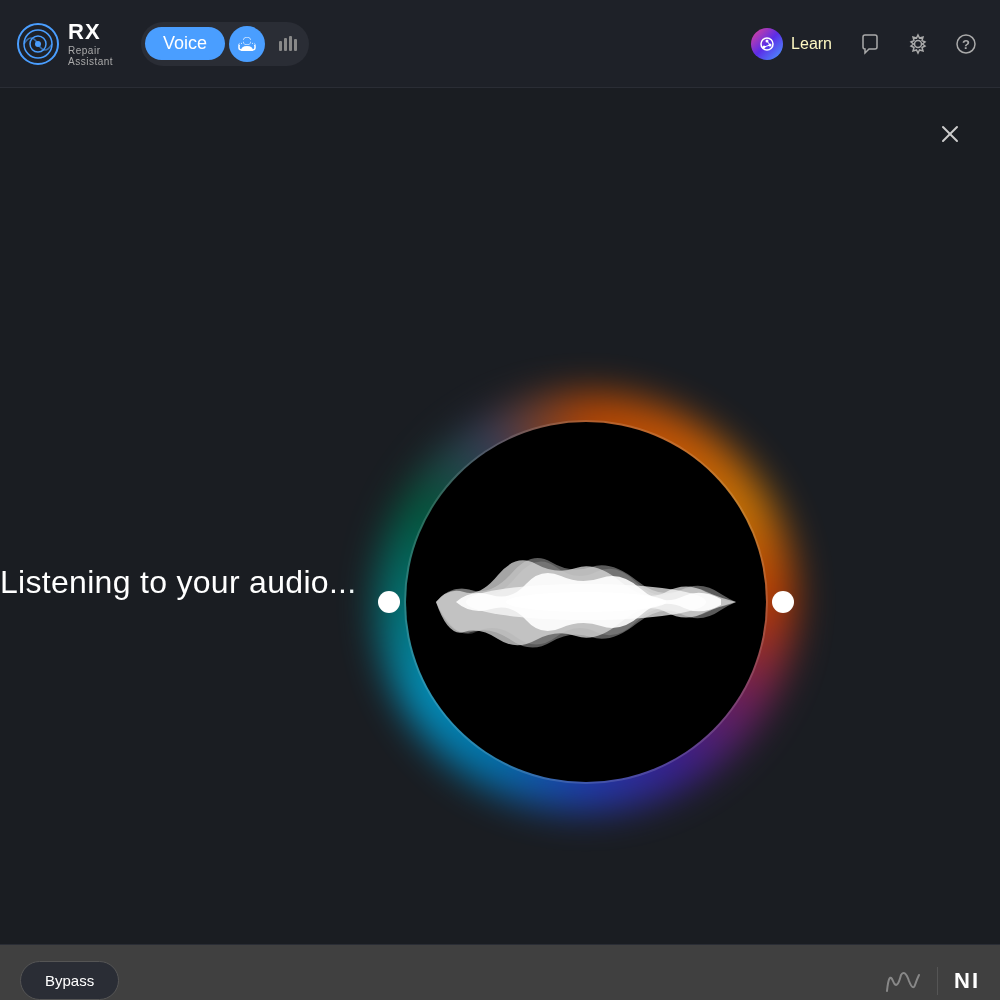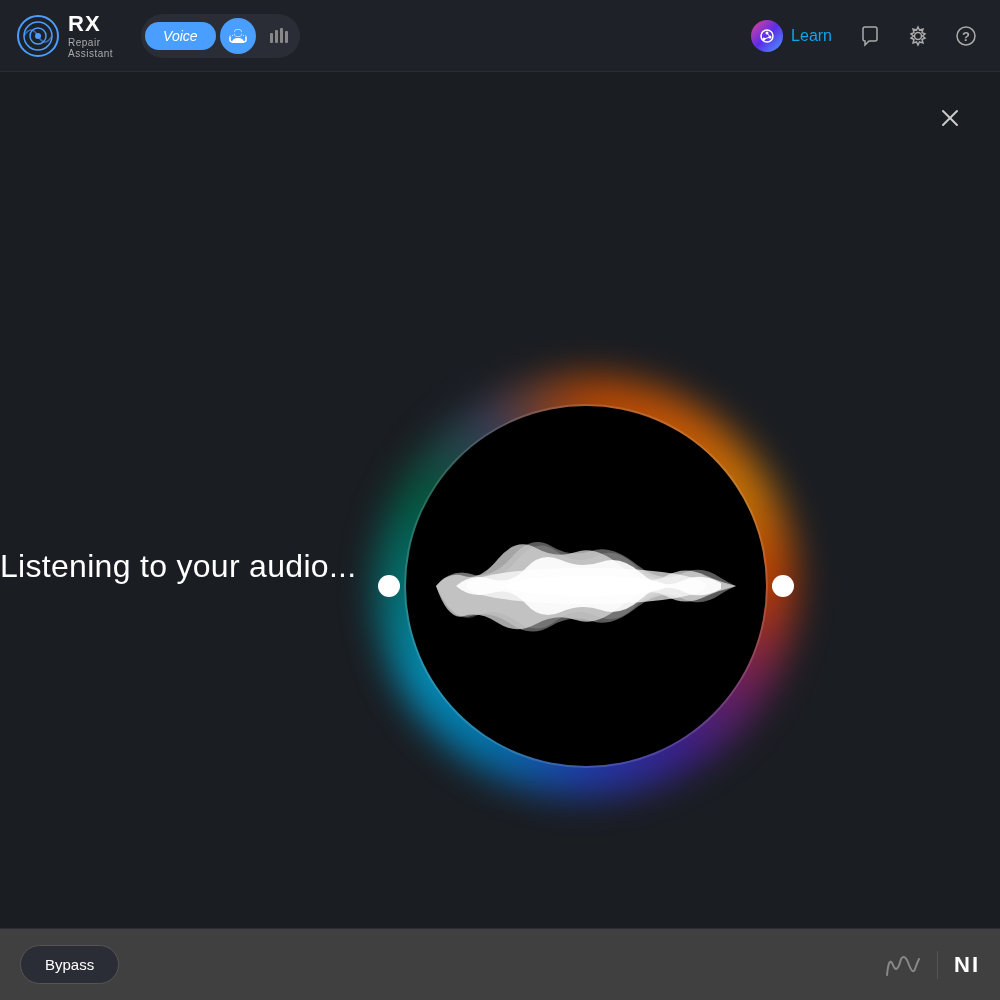--- a/index.html
+++ b/index.html
@@ -8,21 +8,21 @@
       width: 1000px;
       height: 1000px;
       background: #1a1d22;
       font-family: -apple-system, BlinkMacSystemFont, 'Segoe UI', sans-serif;
       overflow: hidden;
       color: #fff;
     }
 
     
     .header {
-      height: 72px;
+      height: 88px;
       background: #1e2128;
       display: flex;
       align-items: center;
       padding: 0 16px;
       gap: 12px;
       border-bottom: 1px solid #2a2d35;
     }
 
     .logo-area {
       display: flex;
@@ -63,24 +63,23 @@
       align-items: center;
       padding: 4px;
       gap: 4px;
     }
 
     .mode-btn {
       padding: 6px 18px;
       border-radius: 20px;
       border: none;
       cursor: pointer;
-      font-size: 14px;
+      font-size: 18px;
       font-weight: 500;
       transition: background 0.2s;
-      font-style: italic;
     }
 
     .mode-btn.active {
       background: #4a9eff;
       color: #fff;
     }
 
     .mode-icon-btn {
       width: 36px;
       height: 36px;
@@ -119,21 +118,21 @@
       background: linear-gradient(135deg, #e84393, #5b2de8, #4a9eff);
       display: flex;
       align-items: center;
       justify-content: center;
       font-size: 14px;
     }
 
     .learn-label {
       font-size: 16px;
       font-weight: 500;
-      color: #0ea5e9;
+      color: #fef9c3;
     }
 
     .header-icon-btn {
       width: 36px;
       height: 36px;
       border-radius: 50%;
       border: none;
       background: transparent;
       color: #aaa;
       cursor: pointer;

